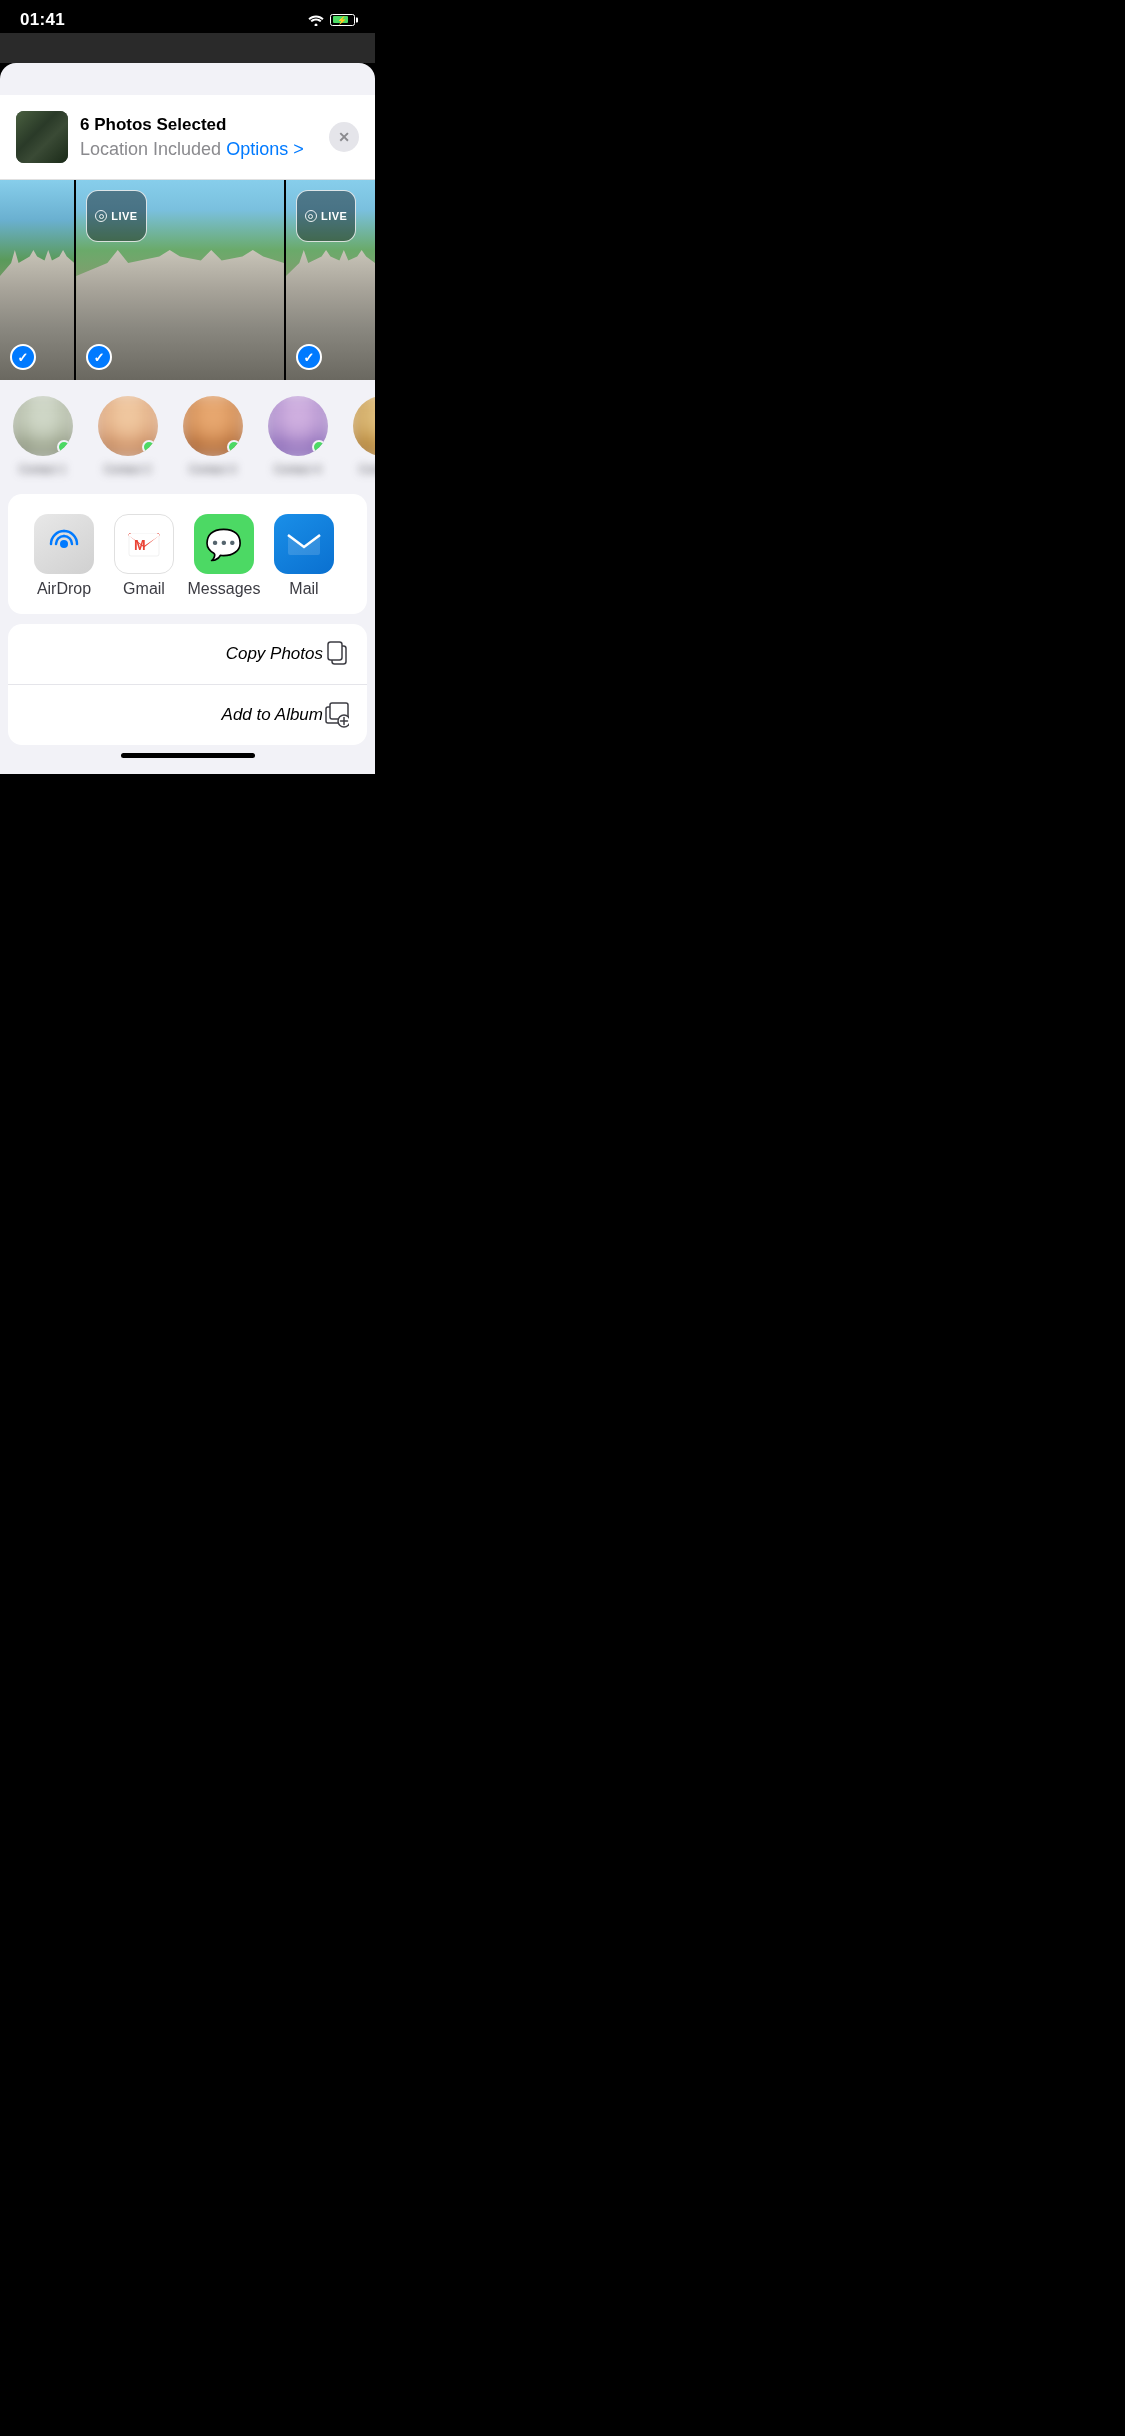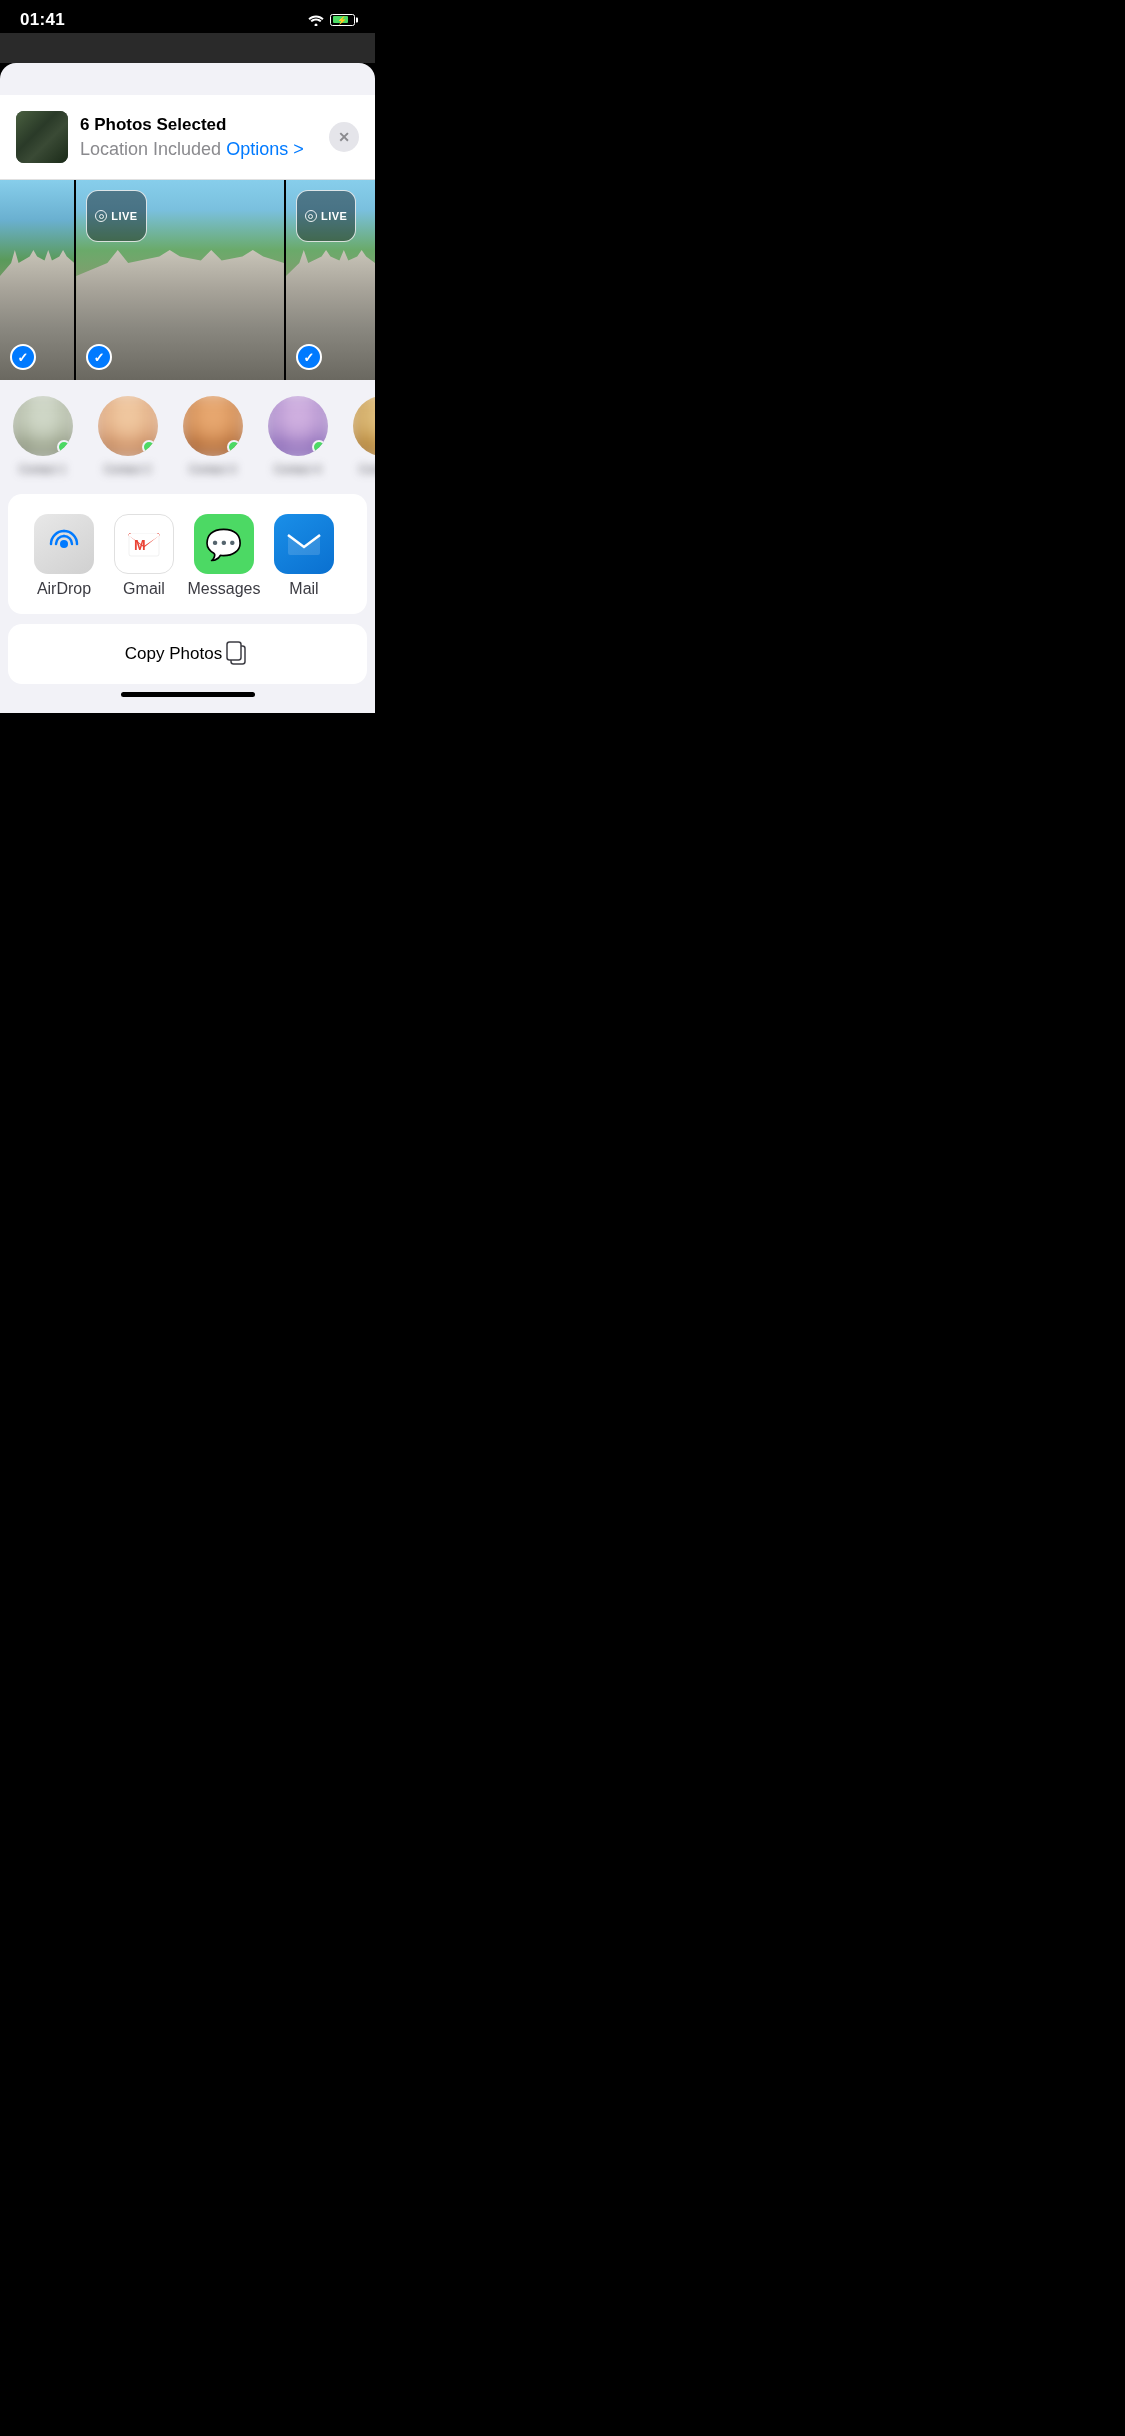--- a/index.html
+++ b/index.html
@@ -369,23 +369,24 @@
       margin-top: 10px;
       margin-left: 8px;
       margin-right: 8px;
       border-radius: 14px;
       overflow: hidden;
       background: #fff;
     }
     .action-row {
       display: flex;
       align-items: center;
-      justify-content: center;
+      justify-content: flex-end;
       padding: 16px 16px;
       border-bottom: 0.5px solid #e5e5ea;
+      font-style: italic;
     }
     .action-row:last-child {
       border-bottom: none;
     }
     .action-label {
       font-size: 17px;
       color: #000;
     }
     .action-icon {
       width: 28px;
@@ -574,19 +575,31 @@
   <div class="actions-section">
     <div class="action-row">
       <span class="action-label">Copy Photos</span>
       <div class="action-icon">
         <svg width="24" height="26" viewBox="0 0 24 26" fill="none">
           <rect x="7" y="5" width="14" height="18" rx="2.5" stroke="#3c3c43" stroke-width="1.5" fill="none"></rect>
           <rect x="3" y="1" width="14" height="18" rx="2.5" stroke="#3c3c43" stroke-width="1.5" fill="white"></rect>
         </svg>
       </div>
     </div>
+    <div class="action-row">
+      <span class="action-label">Add to Album</span>
+      <div class="action-icon">
+        <svg width="24" height="26" viewBox="0 0 24 26" fill="none">
+          <rect x="1" y="5" width="18" height="16" rx="2" stroke="#3c3c43" stroke-width="1.5" fill="none"></rect>
+          <rect x="5" y="1" width="18" height="16" rx="2" stroke="#3c3c43" stroke-width="1.5" fill="white"></rect>
+          <circle cx="19" cy="19" r="6" fill="white" stroke="#3c3c43" stroke-width="1.5"></circle>
+          <line x1="19" y1="15.5" x2="19" y2="22.5" stroke="#3c3c43" stroke-width="1.5" stroke-linecap="round"></line>
+          <line x1="15.5" y1="19" x2="22.5" y2="19" stroke="#3c3c43" stroke-width="1.5" stroke-linecap="round"></line>
+        </svg>
+      </div>
+    </div>
   </div>
 
   <div class="home-indicator">
     <div class="home-bar"></div>
   </div>
 
 </div>
 
 </body></html>

